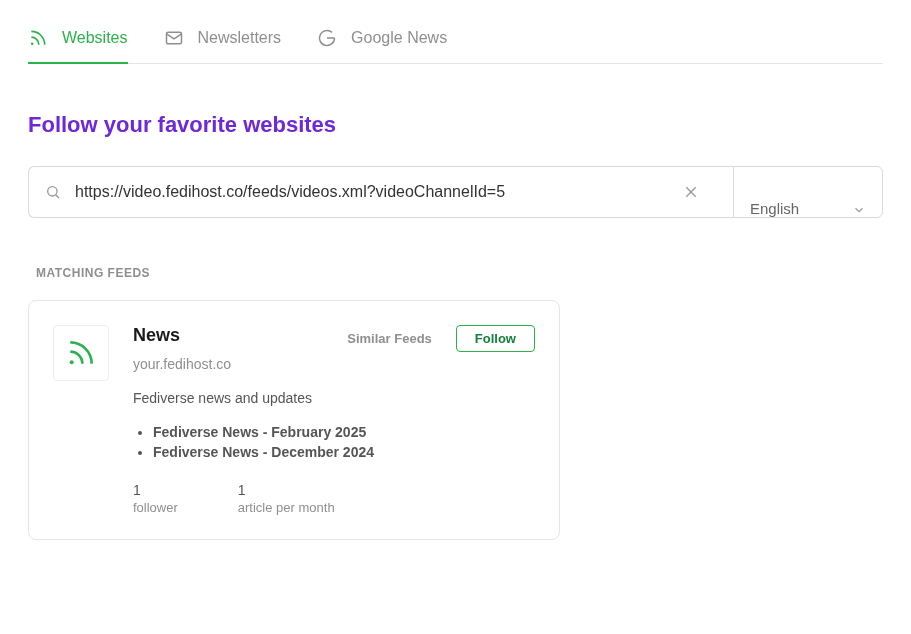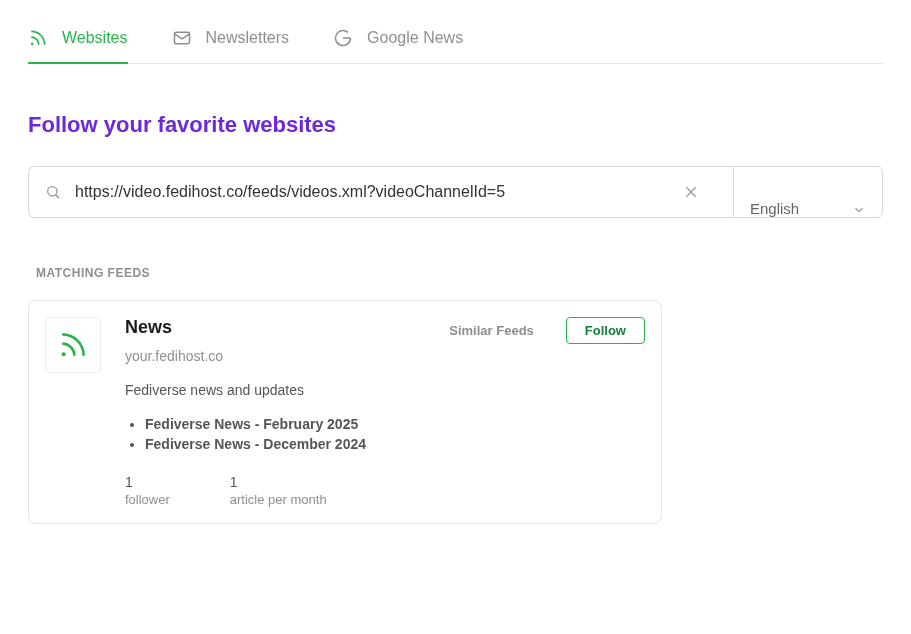--- a/index.html
+++ b/index.html
@@ -12,21 +12,21 @@
       background: #fff;
       color: #333;
       width: 911px;
       height: 634px;
     }
     .container {
       padding: 28px;
     }
     .tabs {
       display: flex;
-      gap: 8px;
+      gap: 0;
       border-bottom: 1px solid #e5e5e5;
       margin-bottom: 48px;
     }
     .tab {
       display: flex;
       align-items: center;
       gap: 14px;
       padding: 0 0 14px 0;
       margin-right: 36px;
       cursor: pointer;
@@ -110,22 +110,22 @@
       font-size: 12px;
       font-weight: 600;
       color: #8f8f8f;
       letter-spacing: 0.5px;
       margin-bottom: 20px;
       padding-left: 8px;
     }
     .feed-card {
       border: 1px solid #e5e5e5;
       border-radius: 8px;
-      padding: 16px;
-      width: 634px;
+      padding: 24px;
+      width: 532px;
       display: flex;
       gap: 24px;
     }
     .feed-icon {
       width: 56px;
       height: 56px;
       border: 1px solid #eee;
       border-radius: 4px;
       display: flex;
       align-items: center;
@@ -142,21 +142,21 @@
       margin-bottom: 4px;
     }
     .feed-title {
       font-size: 18px;
       font-weight: 700;
       color: #1a1a1a;
     }
     .feed-actions {
       display: flex;
       align-items: center;
-      gap: 32px;
+      gap: 24px;
     }
     .similar-link {
       font-size: 13px;
       color: #8f8f8f;
       font-weight: 600;
       cursor: pointer;
     }
     .follow-btn {
       border: 1px solid #2bb24c;
       background: #fff;

